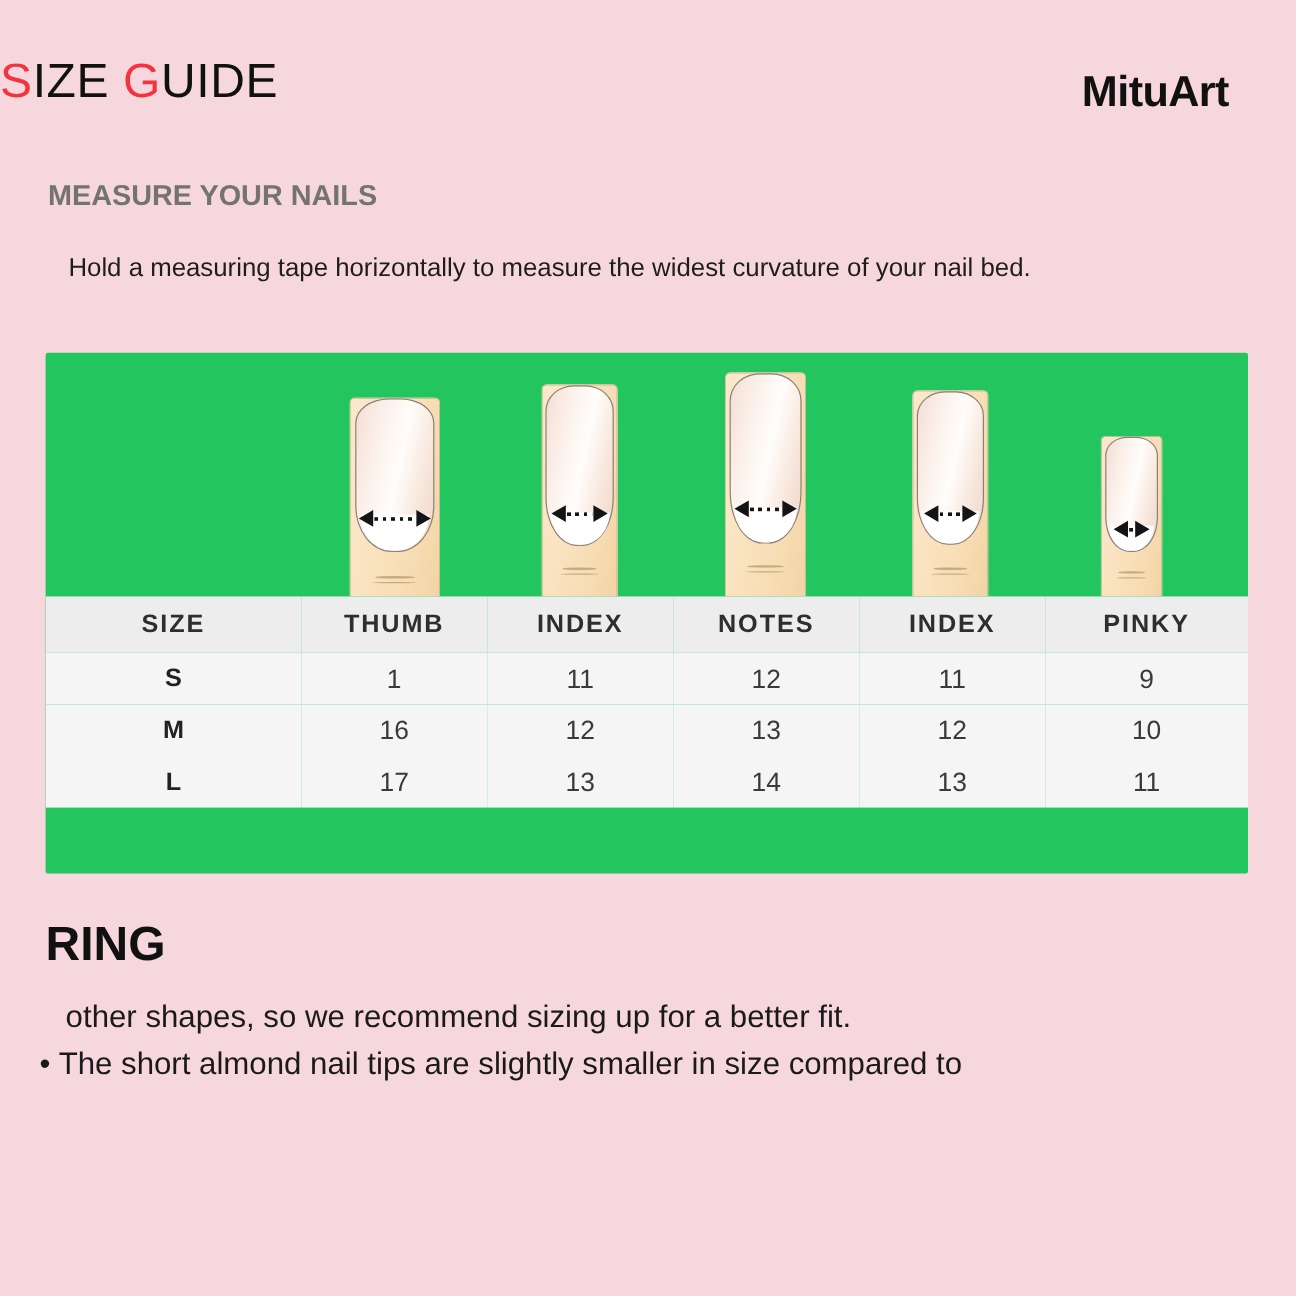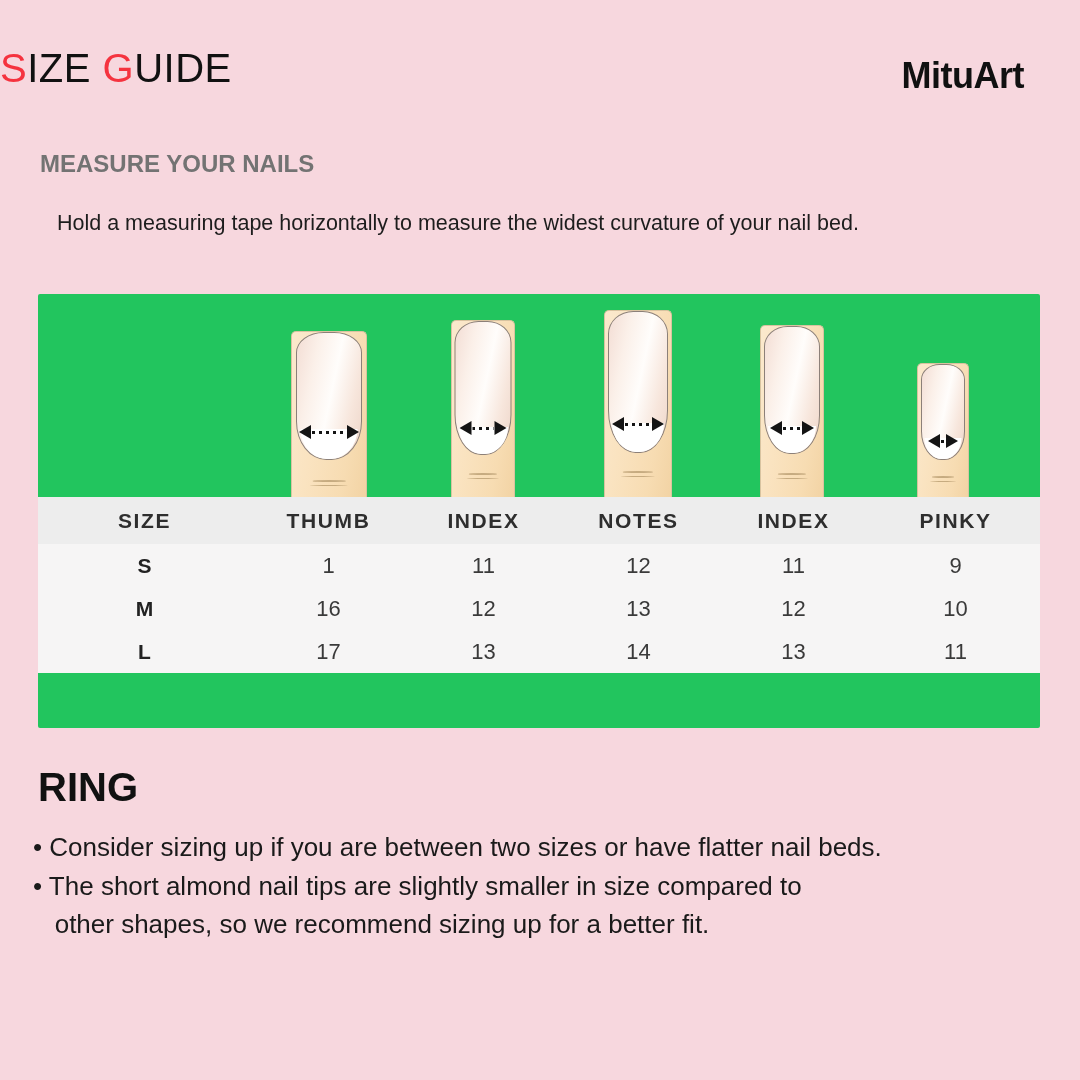--- a/index.html
+++ b/index.html
@@ -370,16 +370,15 @@
         <td>14</td>
         <td>13</td>
         <td>11</td>
       </tr>
     </tbody>
   </table>
 </div>
 
 <div class="notes-heading">RING</div>
 <div class="notes-list">
-  <div class="note-line">• Consider sizing up if you are between two sizes or have flatter nail beds.</div>
+  <div class="note-line">   other shapes, so we recommend sizing up for a better fit.</div>
   <div class="note-line">• The short almond nail tips are slightly smaller in size compared to</div>
-  <div class="note-line">   other shapes, so we recommend sizing up for a better fit.</div>
 </div>
 
 </body></html>

